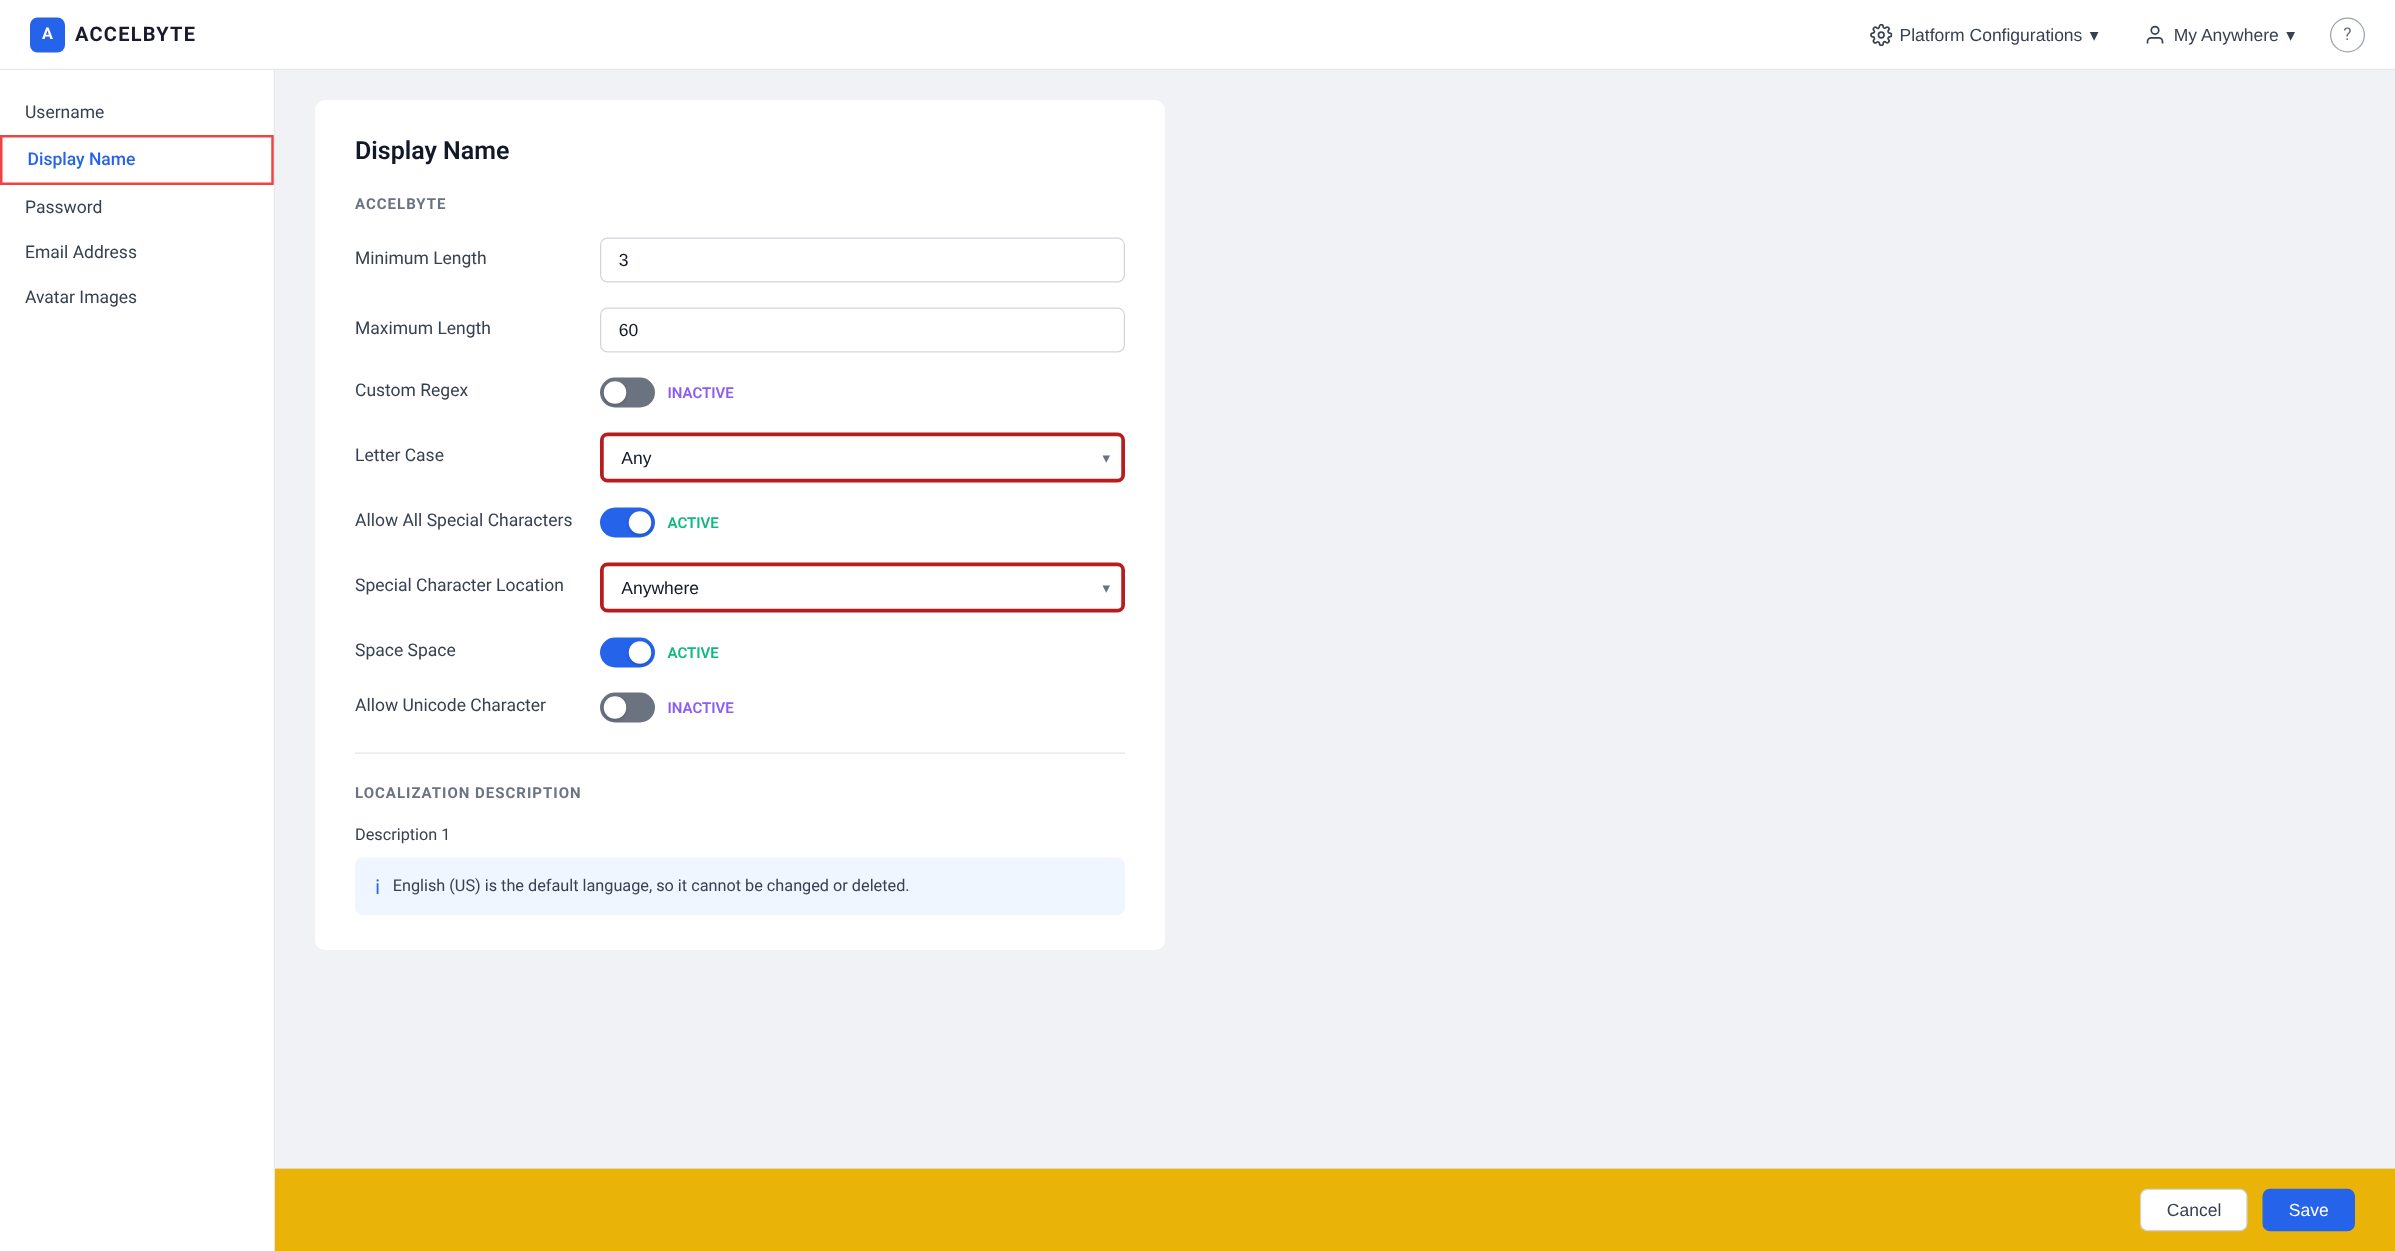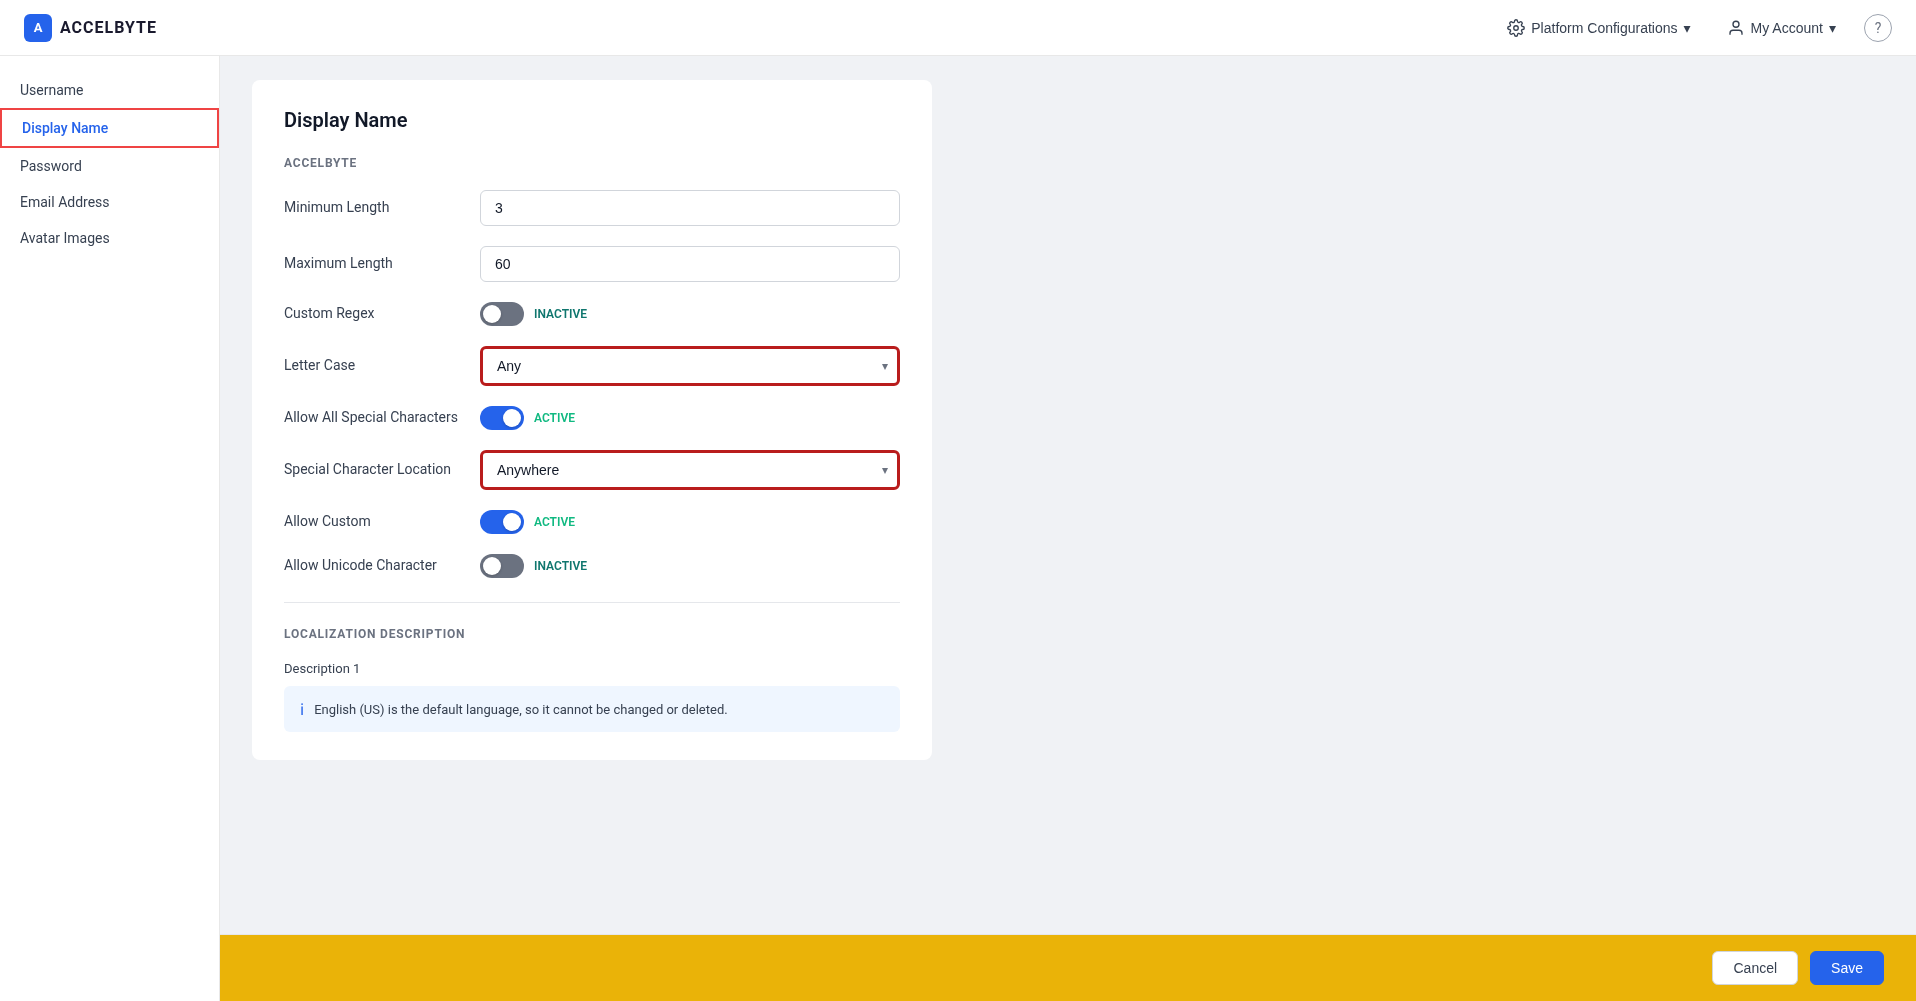--- a/index.html
+++ b/index.html
@@ -101,21 +101,21 @@
     .toggle-slider::before {
       content: ''; position: absolute; width: 18px; height: 18px;
       border-radius: 50%; background: #fff; top: 3px; left: 3px; transition: 0.2s;
       box-shadow: 0 1px 3px rgba(0,0,0,0.2);
     }
     .toggle.active .toggle-slider { background: #2563eb; }
     .toggle.active .toggle-slider::before { transform: translateX(20px); }
     .toggle.inactive .toggle-slider { background: #6b7280; }
     .toggle-status { font-size: 12px; font-weight: 600; }
     .toggle-status.active { color: #10b981; }
-    .toggle-status.inactive { color: #0f766e; }
+    .toggle-status.inactive { color: #8b5cf6; }
 
     
     .section-divider { border: none; border-top: 1px solid #e5e7eb; margin: 24px 0; }
 
     
     .localization-section { margin-top: 8px; }
     .desc-label { font-size: 13px; color: #374151; margin-bottom: 10px; }
     .info-box {
       background: #eff6ff; border-radius: 6px; padding: 12px 16px;
       display: flex; align-items: center; gap: 10px; font-size: 13px; color: #374151;
@@ -154,21 +154,21 @@
           <path d="M19.4 15a1.65 1.65 0 0 0 .33 1.82l.06.06a2 2 0 0 1-2.83 2.83l-.06-.06a1.65 1.65 0 0 0-1.82-.33 1.65 1.65 0 0 0-1 1.51V21a2 2 0 0 1-4 0v-.09A1.65 1.65 0 0 0 9 19.4a1.65 1.65 0 0 0-1.82.33l-.06.06a2 2 0 0 1-2.83-2.83l.06-.06A1.65 1.65 0 0 0 4.68 15a1.65 1.65 0 0 0-1.51-1H3a2 2 0 0 1 0-4h.09A1.65 1.65 0 0 0 4.6 9a1.65 1.65 0 0 0-.33-1.82l-.06-.06a2 2 0 0 1 2.83-2.83l.06.06A1.65 1.65 0 0 0 9 4.68a1.65 1.65 0 0 0 1-1.51V3a2 2 0 0 1 4 0v.09a1.65 1.65 0 0 0 1 1.51 1.65 1.65 0 0 0 1.82-.33l.06-.06a2 2 0 0 1 2.83 2.83l-.06.06A1.65 1.65 0 0 0 19.4 9a1.65 1.65 0 0 0 1.51 1H21a2 2 0 0 1 0 4h-.09a1.65 1.65 0 0 0-1.51 1z"></path>
       </svg>
       <span>Platform Configurations</span>
       <span>▾</span>
     </button>
     <button class="header-btn">
       <svg width="18" height="18" viewBox="0 0 24 24" fill="none" stroke="#374151" stroke-width="1.8">
         <path d="M20 21v-2a4 4 0 0 0-4-4H8a4 4 0 0 0-4 4v2"></path>
           <circle cx="12" cy="7" r="4"></circle>
       </svg>
-      <span>My Account</span>
+      <span>My Anywhere</span>
       <span>▾</span>
     </button>
     <div class="header-help">?</div>
   </div>
 </header>
 
 <div class="main-layout">
 
   <aside class="sidebar">
     <div class="sidebar-item">
@@ -252,21 +252,21 @@
               <option>Middle</option>
               <option>End</option>
               <option>Start</option>
             </select>
             <span class="select-chevron">▾</span>
           </div>
         </div>
 
 
         <div class="form-row">
-          <label class="form-label">Allow Custom</label>
+          <label class="form-label">Space Space</label>
           <div class="form-control-wrap toggle-wrap">
             <label class="toggle active">
               <input type="checkbox" checked="" style="">
               <span class="toggle-slider"></span>
             </label>
             <span class="toggle-status active">ACTIVE</span>
           </div>
         </div>
 
         <div class="form-row">

